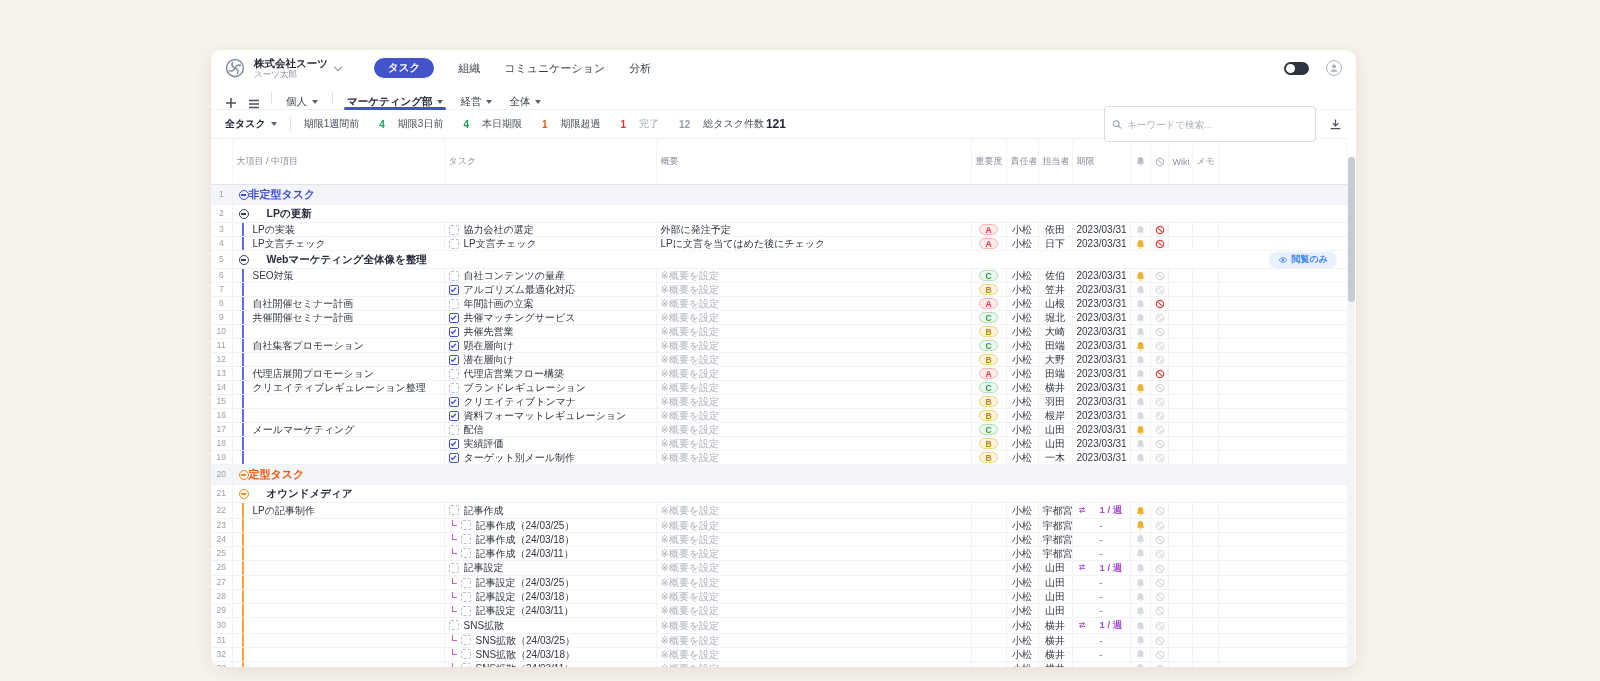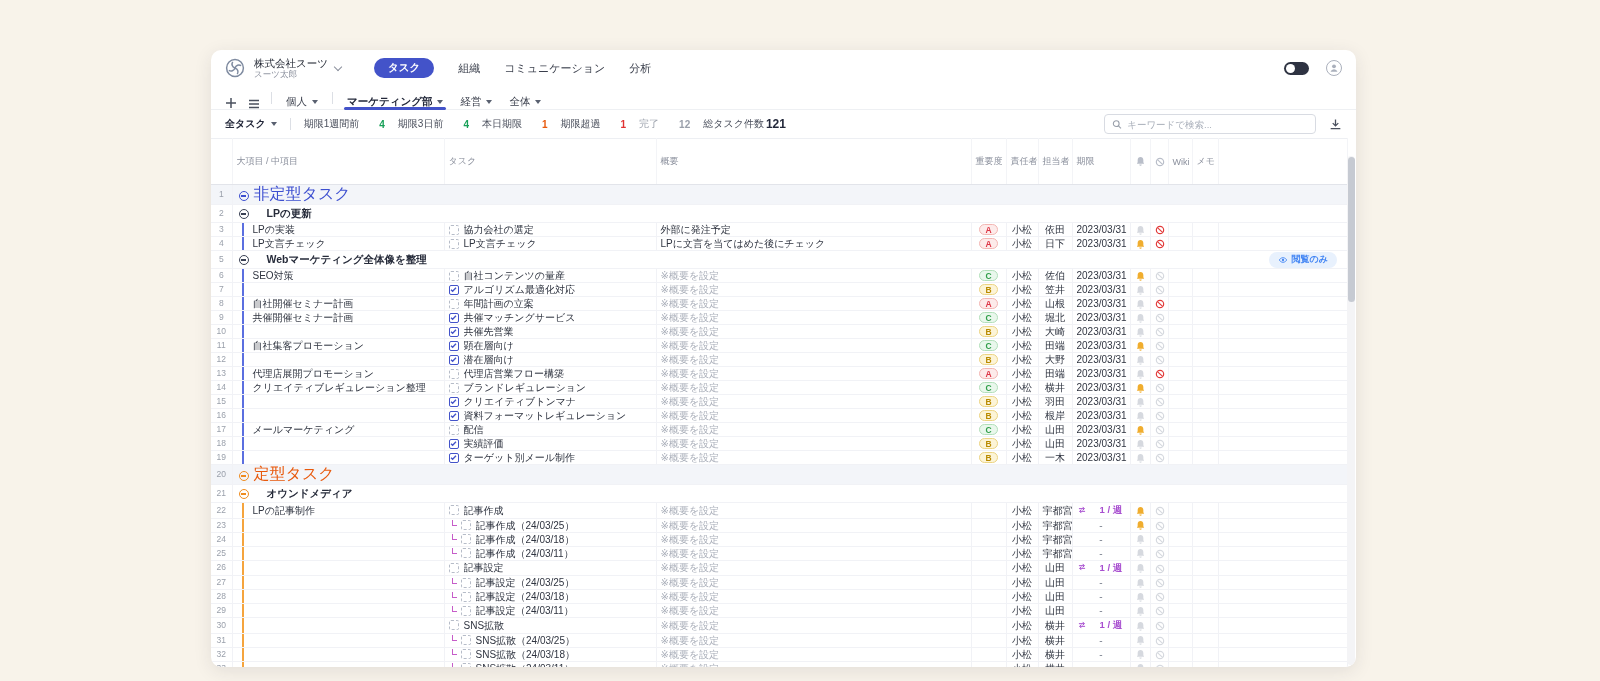--- a/index.html
+++ b/index.html
@@ -4,21 +4,21 @@
 <style>
   *{margin:0;padding:0;box-sizing:border-box}
   html,body{width:1600px;height:681px;overflow:hidden}
   body{background:#f8f3ea;font-family:"Liberation Sans","DejaVu Sans",sans-serif;position:relative}
   .window{position:absolute;left:211px;top:50px;width:1145px;height:617px;background:#fff;border-radius:10px;
           box-shadow:0 4px 18px rgba(40,44,63,.10);overflow:hidden}
   
   .appbar{height:36px;display:flex;align-items:center;padding:0 14px;gap:9px}
   .logo{width:20px;height:20px;flex:none;display:inline-flex}
   .org{display:flex;align-items:center;gap:7px;cursor:pointer}
-  .org-name{display:block;font-size:10.5px;font-weight:normal;color:#1f2430;line-height:11px;white-space:nowrap}
+  .org-name{display:block;font-size:10.5px;font-weight:bold;color:#1f2430;line-height:11px;white-space:nowrap}
   .org-user{display:block;font-size:8.5px;color:#8a8f9c;line-height:10px}
   .chev{width:6px;height:6px;border-right:1.4px solid #8a8f9c;border-bottom:1.4px solid #8a8f9c;transform:rotate(45deg);margin-top:-3px}
   .mainnav{display:flex;align-items:center;gap:24px;margin-left:24px;font-size:11px;color:#3a3f4c}
   .nav-pill{background:#4353c9;color:#fff;font-size:10.5px;font-weight:bold;padding:3px 14px;border-radius:10px}
   .nav-item{cursor:pointer}
   .spacer{flex:1}
   .toggle{width:25px;height:13px;border-radius:7px;background:#2e3342;position:relative;flex:none;cursor:pointer}
   .toggle::after{content:"";position:absolute;left:2px;top:2px;width:9px;height:9px;border-radius:50%;background:#fff}
   .avatar{width:16px;height:16px;border:1.4px solid #aab0bc;border-radius:50%;display:inline-flex;align-items:center;justify-content:center;flex:none;margin-left:8px}
   
@@ -32,36 +32,36 @@
   .tri{width:0;height:0;border-left:3.5px solid transparent;border-right:3.5px solid transparent;border-top:4.5px solid #596070;display:inline-block}
   
   .filterbar{height:28px;display:flex;align-items:center;padding:0 14px;gap:13px;font-size:10px}
   .alltasks{display:flex;align-items:center;gap:5px;font-weight:bold;color:#23283a;cursor:pointer}
   .fitem{display:flex;align-items:center;gap:20px;cursor:pointer}
   .flabel{color:#4a4f5c}
   .fcount{font-weight:bold}
   .c-green{color:#18a058}.c-orange{color:#e8590c}.c-red{color:#e03131}.c-gray{color:#9aa0ab}
   .total{display:flex;align-items:center;gap:2px}
   .total-count{font-weight:bold;font-size:12px;color:#23283a}
-  .search{display:flex;align-items:center;gap:5px;border:1px solid #d8dbe2;border-radius:4px;height:20px;width:212px;padding:0 7px;background:#fff}
+  .search{display:flex;align-items:center;gap:5px;border:1px solid #d8dbe2;border-radius:4px;height:36px;width:212px;padding:0 7px;background:#fff}
   .search input{border:none;outline:none;font-size:9.5px;width:100%;color:#3a3f4c;font-family:inherit}
   .search input::placeholder{color:#a9afba}
   .dl{cursor:pointer;display:inline-flex}
   
   table.grid{border-collapse:collapse;table-layout:fixed;width:1137px}
   .grid th{height:17px;font-weight:normal;font-size:9px;color:#8a8f9c;text-align:left;padding:16px 4px;
            border-top:1px solid #edeff3;border-bottom:1px solid #e2e4ea;border-right:1px solid #f3f4f7;
            white-space:nowrap;overflow:hidden}
   .grid td{height:14px;line-height:13px;font-size:10px;color:#2f3440;padding:0 4px;vertical-align:middle;
            border-bottom:1px solid #f1f2f6;border-right:1px solid #f1f2f6;white-space:nowrap;overflow:hidden}
   .grid td.num{color:#9aa0ab;font-size:8.5px;text-align:center;padding:0 1px}
   tr.r-section td{height:20px;background:#f3f5f9}
   tr.r-group td{height:18px}
   .seccell,.grpcell{position:relative;padding-left:6px !important}
-  .seclabel{font-weight:normal;font-size:16px;margin-left:5px}
+  .seclabel{font-weight:bold;font-size:11px;}
   .sec-blue{color:#3d4fd0}.sec-orange{color:#e8590c}
   .grplabel{font-weight:bold;font-size:10.5px;color:#262b3a;margin-left:18px}
   .mcirc{display:inline-block;width:10px;height:10px;border:1.3px solid currentColor;border-radius:50%;position:relative;vertical-align:-2px;cursor:pointer}
   .mcirc::after{content:"";position:absolute;left:1.6px;right:1.6px;top:50%;height:1.3px;margin-top:-0.65px;background:currentColor}
   .ic-blue{color:#3d4fd0}.ic-orange{color:#ef8c1f}.ic-dark{color:#3a4154}
   .catcell{position:relative}
   .tline{position:absolute;left:9px;top:-1px;bottom:-1px;width:2px}
   .tline-blue{background:#5b6fe0}.tline-orange{background:#f5a43d}
   .catlabel{padding-left:16px;display:inline-block}
   .cflex{display:flex;align-items:center;min-width:0}

